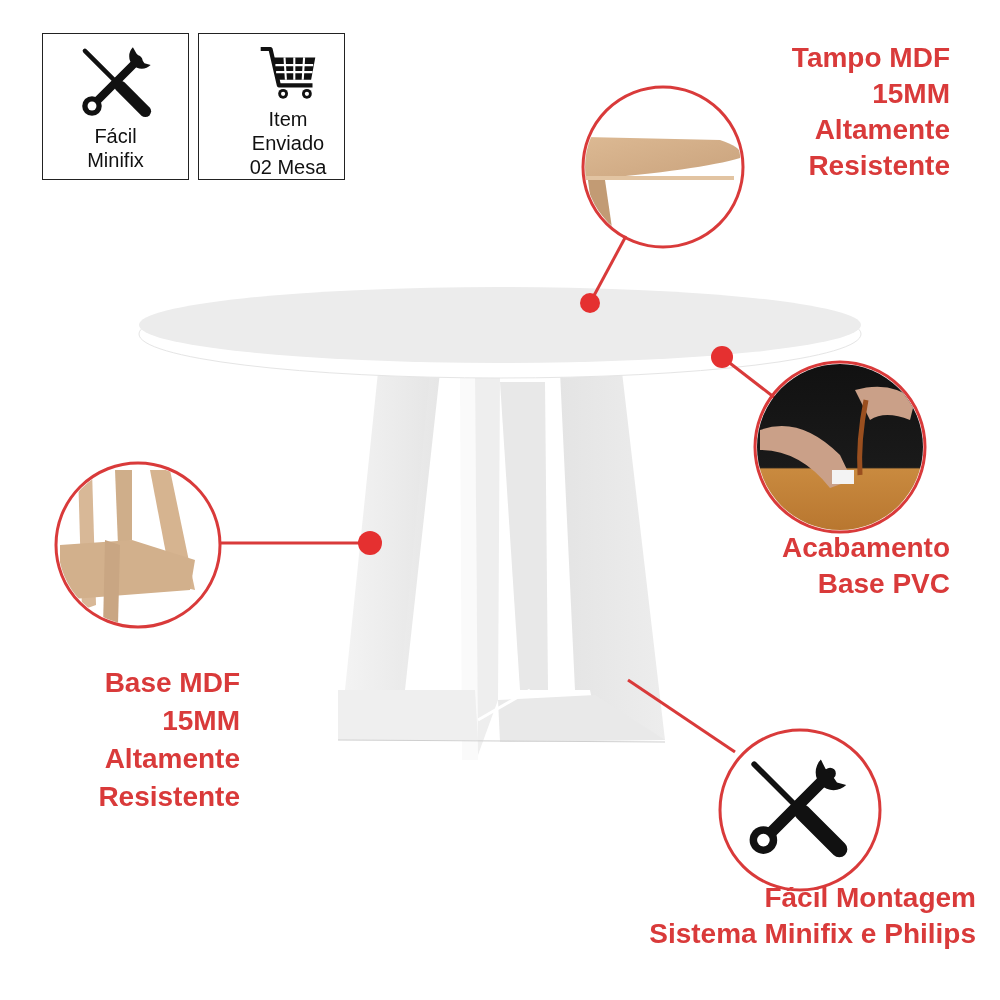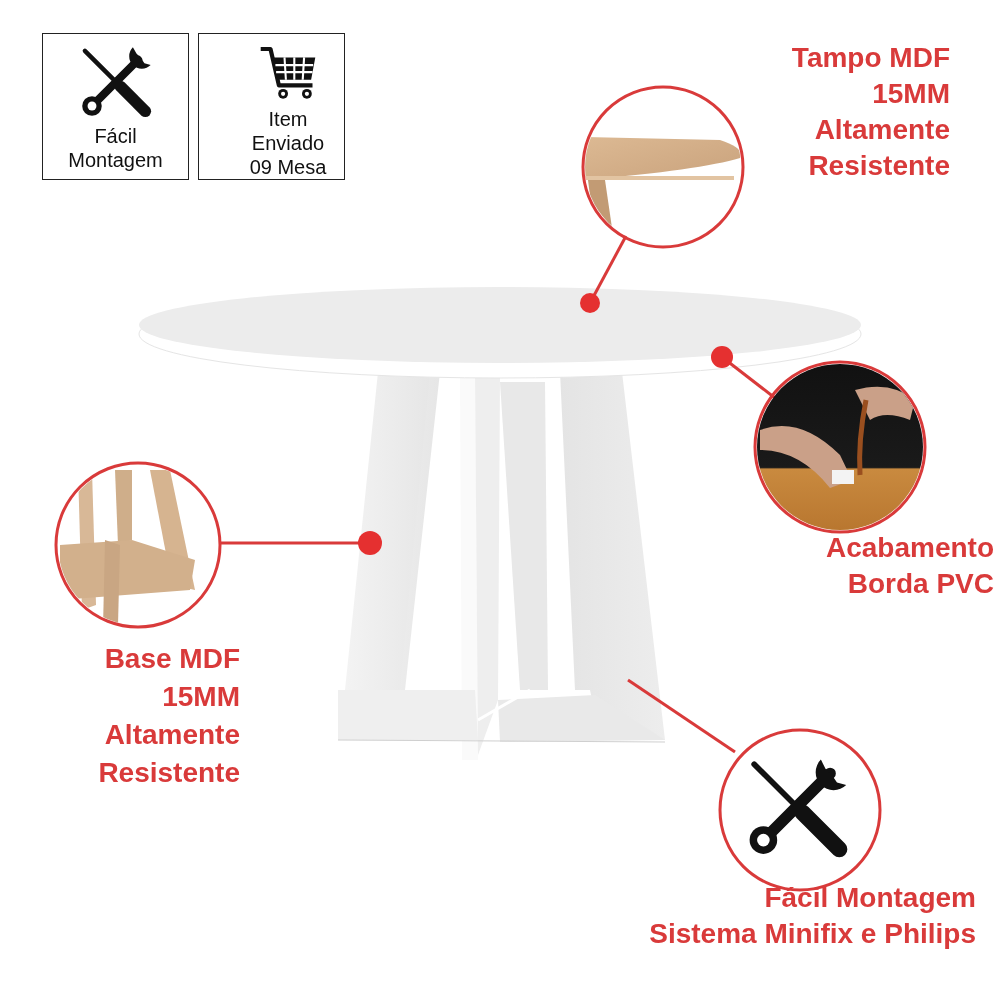--- a/index.html
+++ b/index.html
@@ -135,21 +135,21 @@
   <svg class="ico" viewBox="0 0 90 90">
     <line x1="10" y1="10" x2="50" y2="50" stroke="#111" stroke-width="5" stroke-linecap="round"></line>
     <line x1="50" y1="50" x2="78" y2="78" stroke="#111" stroke-width="13" stroke-linecap="round"></line>
     <line x1="70" y1="20" x2="24" y2="66" stroke="#111" stroke-width="9" stroke-linecap="round"></line>
     <path d="M64,6 A13,13 0 1 0 84,26 L77,24 L73,18 L68,13 Z" fill="#111"></path>
     <circle cx="18" cy="72" r="11" fill="#111"></circle>
     <circle cx="18" cy="72" r="5" fill="#fff"></circle>
   </svg>
   <div class="txt">
     <div>Fácil</div>
-    <div>Montagem</div>
+    <div>Minifix</div>
   </div>
 </div>
 
 <div class="badge" style="left:198px;padding-left:33px;">
   <svg class="ico" viewBox="0 0 90 90">
     <path d="M6,10 L20,10 L32,62 L80,62" stroke="#111" stroke-width="6" fill="none" stroke-linejoin="round"></path>
     <path d="M24,22 L84,22 L78,54 L30,54 Z" fill="#111"></path>
     <g stroke="#fff" stroke-width="3">
       <line x1="27" y1="33" x2="81" y2="33"></line>
       <line x1="28" y1="43" x2="80" y2="43"></line>
@@ -157,37 +157,37 @@
       <line x1="54" y1="22" x2="54" y2="54"></line>
       <line x1="68" y1="22" x2="66" y2="54"></line>
     </g>
     <circle cx="38" cy="74" r="7" fill="#111"></circle>
       <circle cx="38" cy="74" r="3" fill="#fff"></circle>
     <circle cx="72" cy="74" r="7" fill="#111"></circle>
       <circle cx="72" cy="74" r="3" fill="#fff"></circle>
   </svg>
   <div class="txt">
     <div>Item Enviado</div>
-    <div>09 Mesa</div>
+    <div>02 Mesa</div>
   </div>
 </div>
 
 <div class="label" style="left:740px; top:40px; width:210px; font-size:28px; line-height:36px;">
   <div>Tampo MDF</div>
   <div>15MM</div>
   <div>Altamente</div>
   <div>Resistente</div>
 </div>
 
-<div class="label" style="left:779px; top:530px; width:215px; font-size:28px; line-height:36px;">
+<div class="label" style="left:735px; top:530px; width:215px; font-size:28px; line-height:36px;">
   <div>Acabamento</div>
-  <div>Borda PVC</div>
+  <div>Base PVC</div>
 </div>
 
-<div class="label" style="left:40px; top:640px; width:200px; font-size:28px; line-height:38px;">
+<div class="label" style="left:40px; top:664px; width:200px; font-size:28px; line-height:38px;">
   <div>Base MDF</div>
   <div>15MM</div>
   <div>Altamente</div>
   <div>Resistente</div>
 </div>
 
 <div class="label" style="left:576px; top:880px; width:400px; font-size:28px; line-height:36px;">
   <div>Fácil Montagem</div>
   <div>Sistema Minifix e Philips</div>
 </div>

